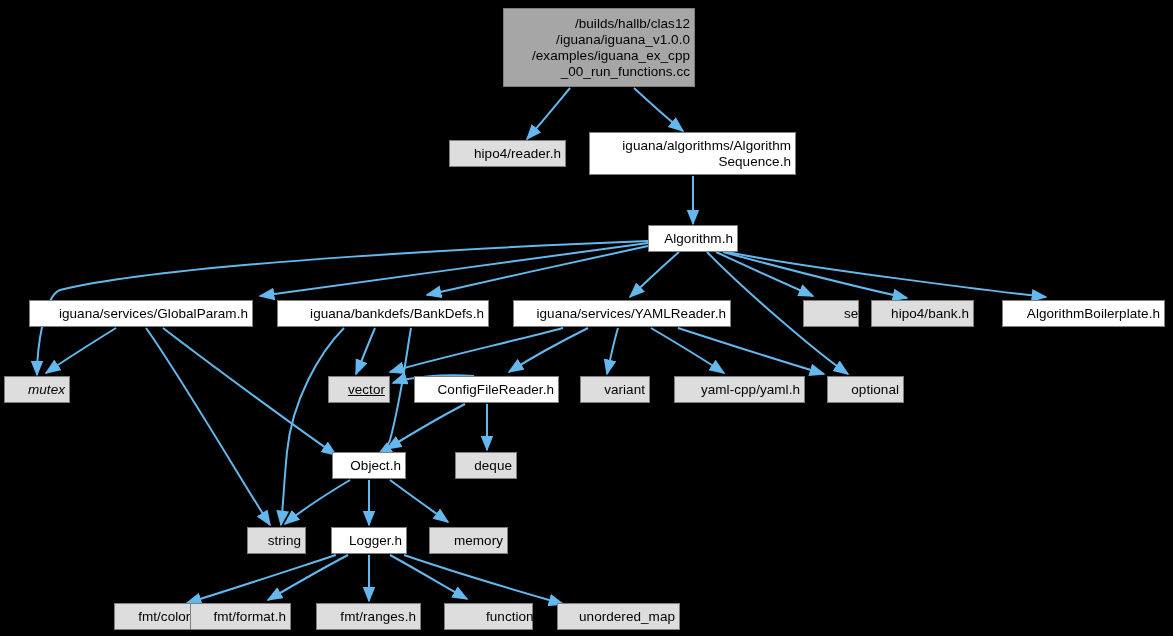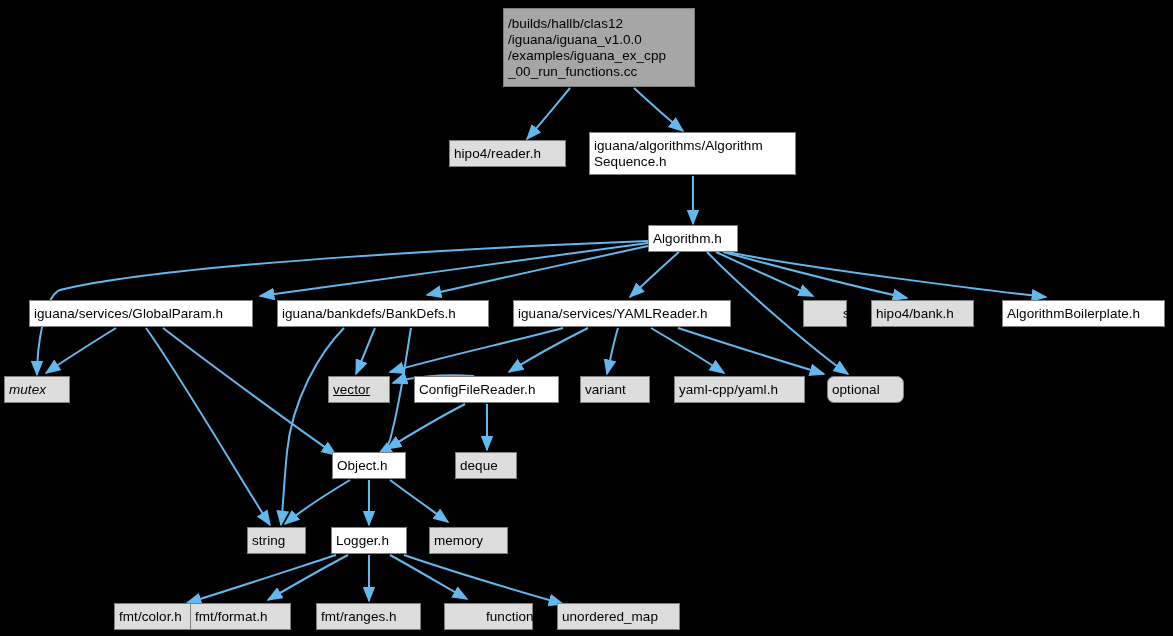--- a/index.html
+++ b/index.html
@@ -22,21 +22,21 @@
     width: 1173px;
     height: 636px;
   }
   .node {
     position: absolute;
     box-sizing: border-box;
     border: 1px solid #7f7f7f;
     display: flex;
     align-items: center;
     justify-content: center;
-    text-align: left;
+    text-align: right;
     color: #000000;
     font-size: 13.5px;
     line-height: 16px;
     letter-spacing: 0.05px;
     white-space: pre-line;
     z-index: 5;
   }
   .node.fill-white { background: #ffffff; }
   .node.fill-grey  { background: #dddddd; }
   .node.fill-root  { background: #a6a6a6; }
@@ -98,29 +98,29 @@
 /iguana/iguana_v1.0.0
 /examples/iguana_ex_cpp
 _00_run_functions.cc</span></div>
       <div class="node fill-grey" style="left: 449px; top: 140px; width: 117px; height: 27px;"><span class="node-label">hipo4/reader.h</span></div>
       <div class="node fill-white" style="left: 589px; top: 132px; width: 207px; height: 43px;"><span class="node-label">iguana/algorithms/Algorithm
 Sequence.h</span></div>
       <div class="node fill-white" style="left: 648px; top: 225px; width: 90px; height: 27px;"><span class="node-label">Algorithm.h</span></div>
       <div class="node fill-white" style="left: 29px; top: 300px; width: 224px; height: 27px;"><span class="node-label">iguana/services/GlobalParam.h</span></div>
       <div class="node fill-white" style="left: 277px; top: 300px; width: 212px; height: 27px;"><span class="node-label">iguana/bankdefs/BankDefs.h</span></div>
       <div class="node fill-white" style="left: 513px; top: 300px; width: 218px; height: 27px;"><span class="node-label">iguana/services/YAMLReader.h</span></div>
-      <div class="node fill-grey" style="left: 803px; top: 300px; width: 44px; height: 27px; padding-left: 36px;"><span class="node-label">set</span></div>
+      <div class="node fill-grey" style="left: 803px; top: 300px; width: 56px; height: 27px; padding-left: 36px;"><span class="node-label">set</span></div>
       <div class="node fill-grey" style="left: 871px; top: 300px; width: 103px; height: 27px;"><span class="node-label">hipo4/bank.h</span></div>
       <div class="node fill-white" style="left: 1002px; top: 300px; width: 163px; height: 27px;"><span class="node-label">AlgorithmBoilerplate.h</span></div>
       <div class="node fill-grey" style="left: 4px; top: 376px; width: 66px; height: 27px; font-style: italic;"><span class="node-label">mutex</span></div>
       <div class="node fill-grey" style="left: 328px; top: 376px; width: 62px; height: 27px; text-decoration: underline;"><span class="node-label">vector</span></div>
       <div class="node fill-white" style="left: 414px; top: 376px; width: 145px; height: 27px;"><span class="node-label">ConfigFileReader.h</span></div>
       <div class="node fill-grey" style="left: 580px; top: 376px; width: 70px; height: 27px;"><span class="node-label">variant</span></div>
       <div class="node fill-grey" style="left: 674px; top: 376px; width: 131px; height: 27px;"><span class="node-label">yaml-cpp/yaml.h</span></div>
-      <div class="node fill-grey" style="left: 827px; top: 376px; width: 77px; height: 27px; border-radius: 7px;"><span class="node-label">optional</span></div>
+      <div class="node fill-grey" style="left: 827px; top: 376px; width: 77px; height: 27px;"><span class="node-label">optional</span></div>
       <div class="node fill-white" style="left: 332px; top: 452px; width: 74px; height: 27px;"><span class="node-label">Object.h</span></div>
       <div class="node fill-grey" style="left: 455px; top: 452px; width: 62px; height: 27px;"><span class="node-label">deque</span></div>
       <div class="node fill-grey" style="left: 247px; top: 527px; width: 59px; height: 27px;"><span class="node-label">string</span></div>
       <div class="node fill-white" style="left: 331px; top: 527px; width: 76px; height: 27px;"><span class="node-label">Logger.h</span></div>
       <div class="node fill-grey" style="left: 429px; top: 527px; width: 79px; height: 27px;"><span class="node-label">memory</span></div>
       <div class="node fill-grey" style="left: 74px; top: 603px; width: 92px; height: 27px; margin-left: 40px;"><span class="node-label">fmt/color.h</span></div>
       <div class="node fill-grey" style="left: 190px; top: 603px; width: 101px; height: 27px;"><span class="node-label">fmt/format.h</span></div>
       <div class="node fill-grey" style="left: 316px; top: 603px; width: 105px; height: 27px;"><span class="node-label">fmt/ranges.h</span></div>
       <div class="node fill-grey" style="left: 444px; top: 603px; width: 89px; height: 27px; padding-left: 37px;"><span class="node-label">functional</span></div>
       <div class="node fill-grey" style="left: 557px; top: 603px; width: 123px; height: 27px;"><span class="node-label">unordered_map</span></div>

